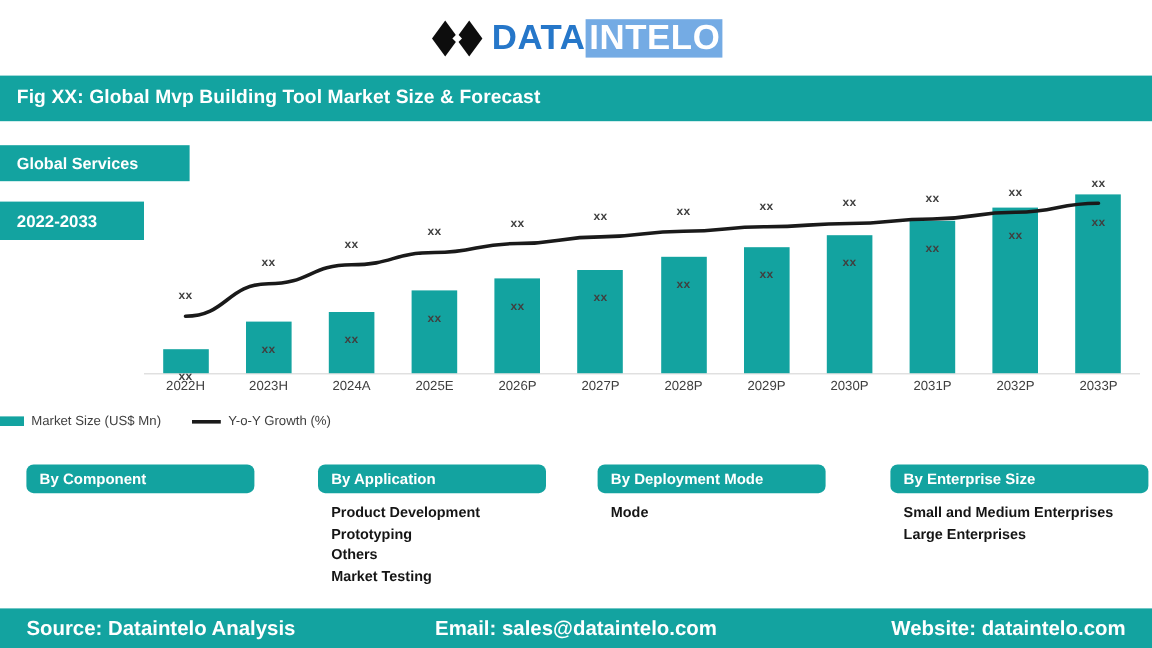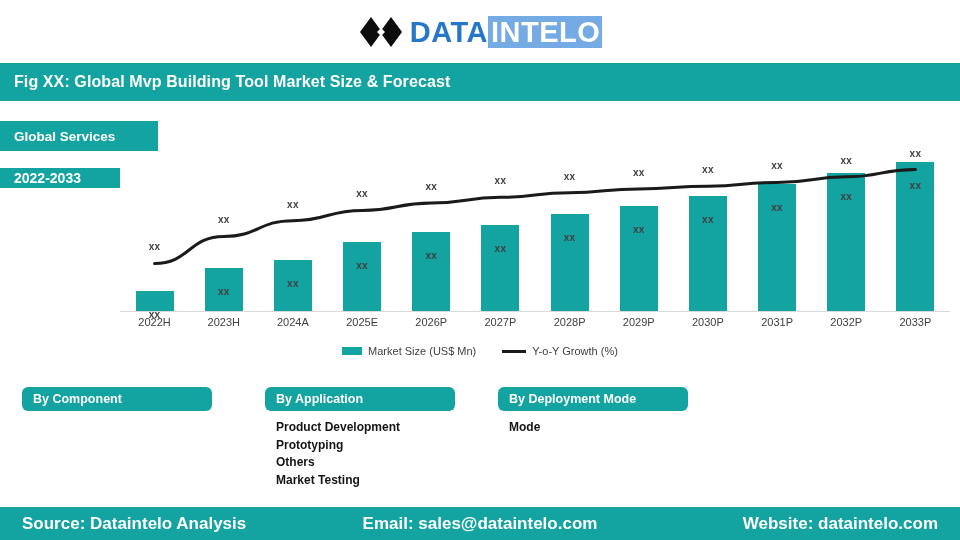--- a/index.html
+++ b/index.html
@@ -38,21 +38,21 @@
     padding-left: 14px; letter-spacing: .1px;
   }
 
   
   .badge {
     position: absolute; background: #13a3a0; color:#fff;
     font-weight: bold; display:flex; align-items:center;
     padding-left: 14px; font-size: 13.5px;
   }
   #badge-outlook { left: 0; top: 121px; width: 158px; height: 30px; }
-  #badge-period  { left: 0; top: 168px; width: 120px; height: 20px; font-size: 14px; }
+  #badge-period  { left: 0; top: 168px; width: 120px; height: 32px; font-size: 14px; }
 
   
   .chart {
     position: absolute; left: 120px; top: 148px;
     width: 830px; height: 172px;
   }
   .plot { position: absolute; left: 0; top: 0; width: 830px; height: 163px; }
   .axis-line {
     position: absolute; left: 0; top: 163px; width: 830px; height: 1px;
     background: #d9d9d9;
@@ -77,21 +77,21 @@
     position: absolute; left: 0; top: 168px; width: 830px; height: 18px;
   }
   .x-lbl {
     position: absolute; transform: translateX(-50%);
     font-size: 11px; color: #3f3f3f; white-space: nowrap;
   }
 
   
   .legend {
     position: absolute; left: 0; top: 341px; width: 960px; height: 20px;
-    display: flex; justify-content: center; align-items: center; gap: 26px;
+    display: flex; align-items: center; gap: 26px;
   }
   .legend-item { display: flex; align-items: center; gap: 6px; }
   .legend-swatch-bar { width: 20px; height: 8px; background: #13a3a0; }
   .legend-swatch-line { width: 24px; height: 3px; background: #1a1a1a; }
   .legend-label { font-size: 11px; color: #3f3f3f; }
 
   
   .seg-card { position: absolute; top: 387px; width: 190px; }
   .seg-head {
     height: 24px; background: #13a3a0; border-radius: 6px;
@@ -242,20 +242,27 @@
         <div class="seg-item">Others</div>
         <div class="seg-item">Market Testing</div>
       </div>
   </div>
   <div class="seg-card" id="seg-2">
     <div class="seg-head">By Deployment Mode</div>
     <div class="seg-list">
         <div class="seg-item">Mode</div>
       </div>
   </div>
+  <div class="seg-card" id="seg-3">
+    <div class="seg-head">By Enterprise Size</div>
+    <div class="seg-list">
+        <div class="seg-item">Small and Medium Enterprises</div>
+        <div class="seg-item">Large Enterprises</div>
+      </div>
+  </div>
 
   <div class="footer">
     <div class="footer-cell" id="foot-source">Source: Dataintelo  Analysis</div>
     <div class="footer-cell" id="foot-email">Email: sales@dataintelo.com</div>
     <div class="footer-cell" id="foot-website">Website: dataintelo.com</div>
   </div>
 
 </div>
 
 </body></html>

